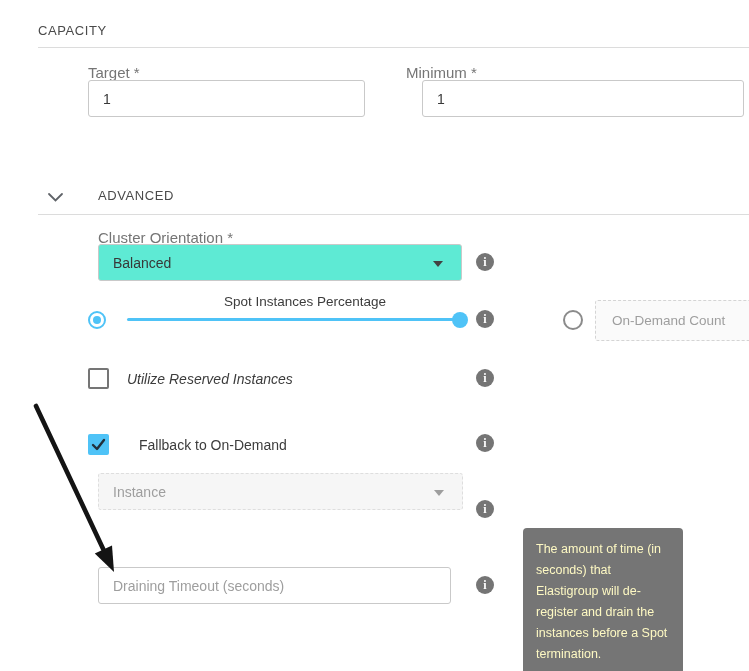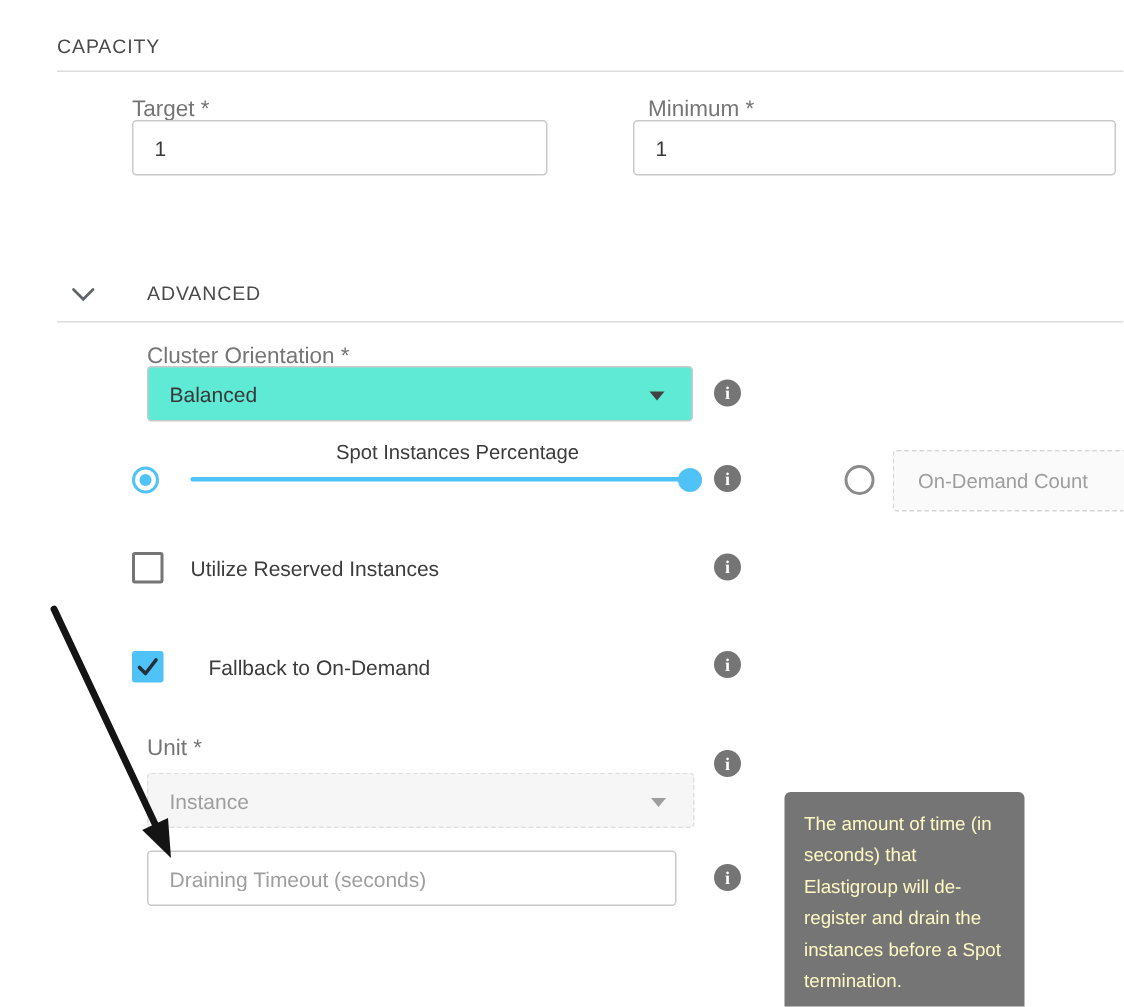--- a/index.html
+++ b/index.html
@@ -120,21 +120,21 @@
 </style>
 </head>
 <body>
 
 <div class="abs section-title" style="left:38px; top:23px;">CAPACITY</div>
 <div class="divider" style="top:47px;"></div>
 
 <div class="abs field-label" style="left:88px; top:64px;">Target *</div>
 <input class="text-input" style="left: 88px; top: 80px; width: 277px;" value="1">
 
-<div class="abs field-label" style="left:432px; top:64px;">Minimum *</div>
+<div class="abs field-label" style="left:406px; top:64px;">Minimum *</div>
 <input class="text-input" style="left: 422px; top: 80px; width: 322px;" value="1">
 
 <span class="abs" style="left:47px; top:189px; cursor:pointer;">
   <svg width="17" height="11" viewBox="0 0 17 11">
     <polyline points="2,2 8.5,8.5 15,2" fill="none" stroke="#5f6368" stroke-width="1.8" stroke-linecap="round"></polyline>
   </svg>
 </span>
 <div class="abs section-title" style="left:98px; top:188px;">ADVANCED</div>
 <div class="divider" style="top:214px;"></div>
 
@@ -151,33 +151,33 @@
   <span class="radio-dot"></span>
 </div>
 <div class="slider-track"></div>
 <div class="slider-thumb"></div>
 <div class="info-icon" style="top:310px;">i</div>
 
 <div class="radio-outer radio-unselected" style="left:563px; top:310px;"></div>
 <input class="text-input disabled-dashed" style="left: 595px; top: 300px; width: 170px; height: 41px; padding-left: 16px; font-size: 13.5px;" disabled="" placeholder="On-Demand Count">
 
 <div class="checkbox unchecked" style="top:368px;"></div>
-<div class="abs checkbox-label" style="left:127px; top:371px;">Utilize Reserved Instances</div>
+<div class="abs checkbox-label" style="left:127px; top:371px;font-style:italic;">Utilize Reserved Instances</div>
 <div class="info-icon" style="top:369px;">i</div>
 
 <div class="checkbox checked" style="top:434px;">
   <svg width="21" height="21" viewBox="0 0 21 21">
     <polyline points="5,11 9,15 16,6" fill="none" stroke="#22303c" stroke-width="2.4" stroke-linecap="round" stroke-linejoin="round"></polyline>
   </svg>
 </div>
 <div class="abs checkbox-label" style="left:127px; top:437px;margin-left:12px;">Fallback to On-Demand</div>
 <div class="info-icon" style="top:434px;">i</div>
 
 <div class="abs field-label" style="left:98px; top:470px;margin-top:20px;">Unit *</div>
-<div class="select-box disabled" style="left:98px; top:515px; width:365px;">
+<div class="select-box disabled" style="left:98px; top:473px; width:365px;">
   <span>Instance</span>
   <span class="caret"></span>
 </div>
 <div class="info-icon" style="top:500px;">i</div>
 
 <input class="text-input" style="left: 98px; top: 567px; width: 353px;" placeholder="Draining Timeout (seconds)">
 <div class="info-icon" style="top:576px;">i</div>
 
 <div class="tooltip">The amount of time (in seconds) that Elastigroup will de-register and drain the instances before a Spot termination.</div>
 

